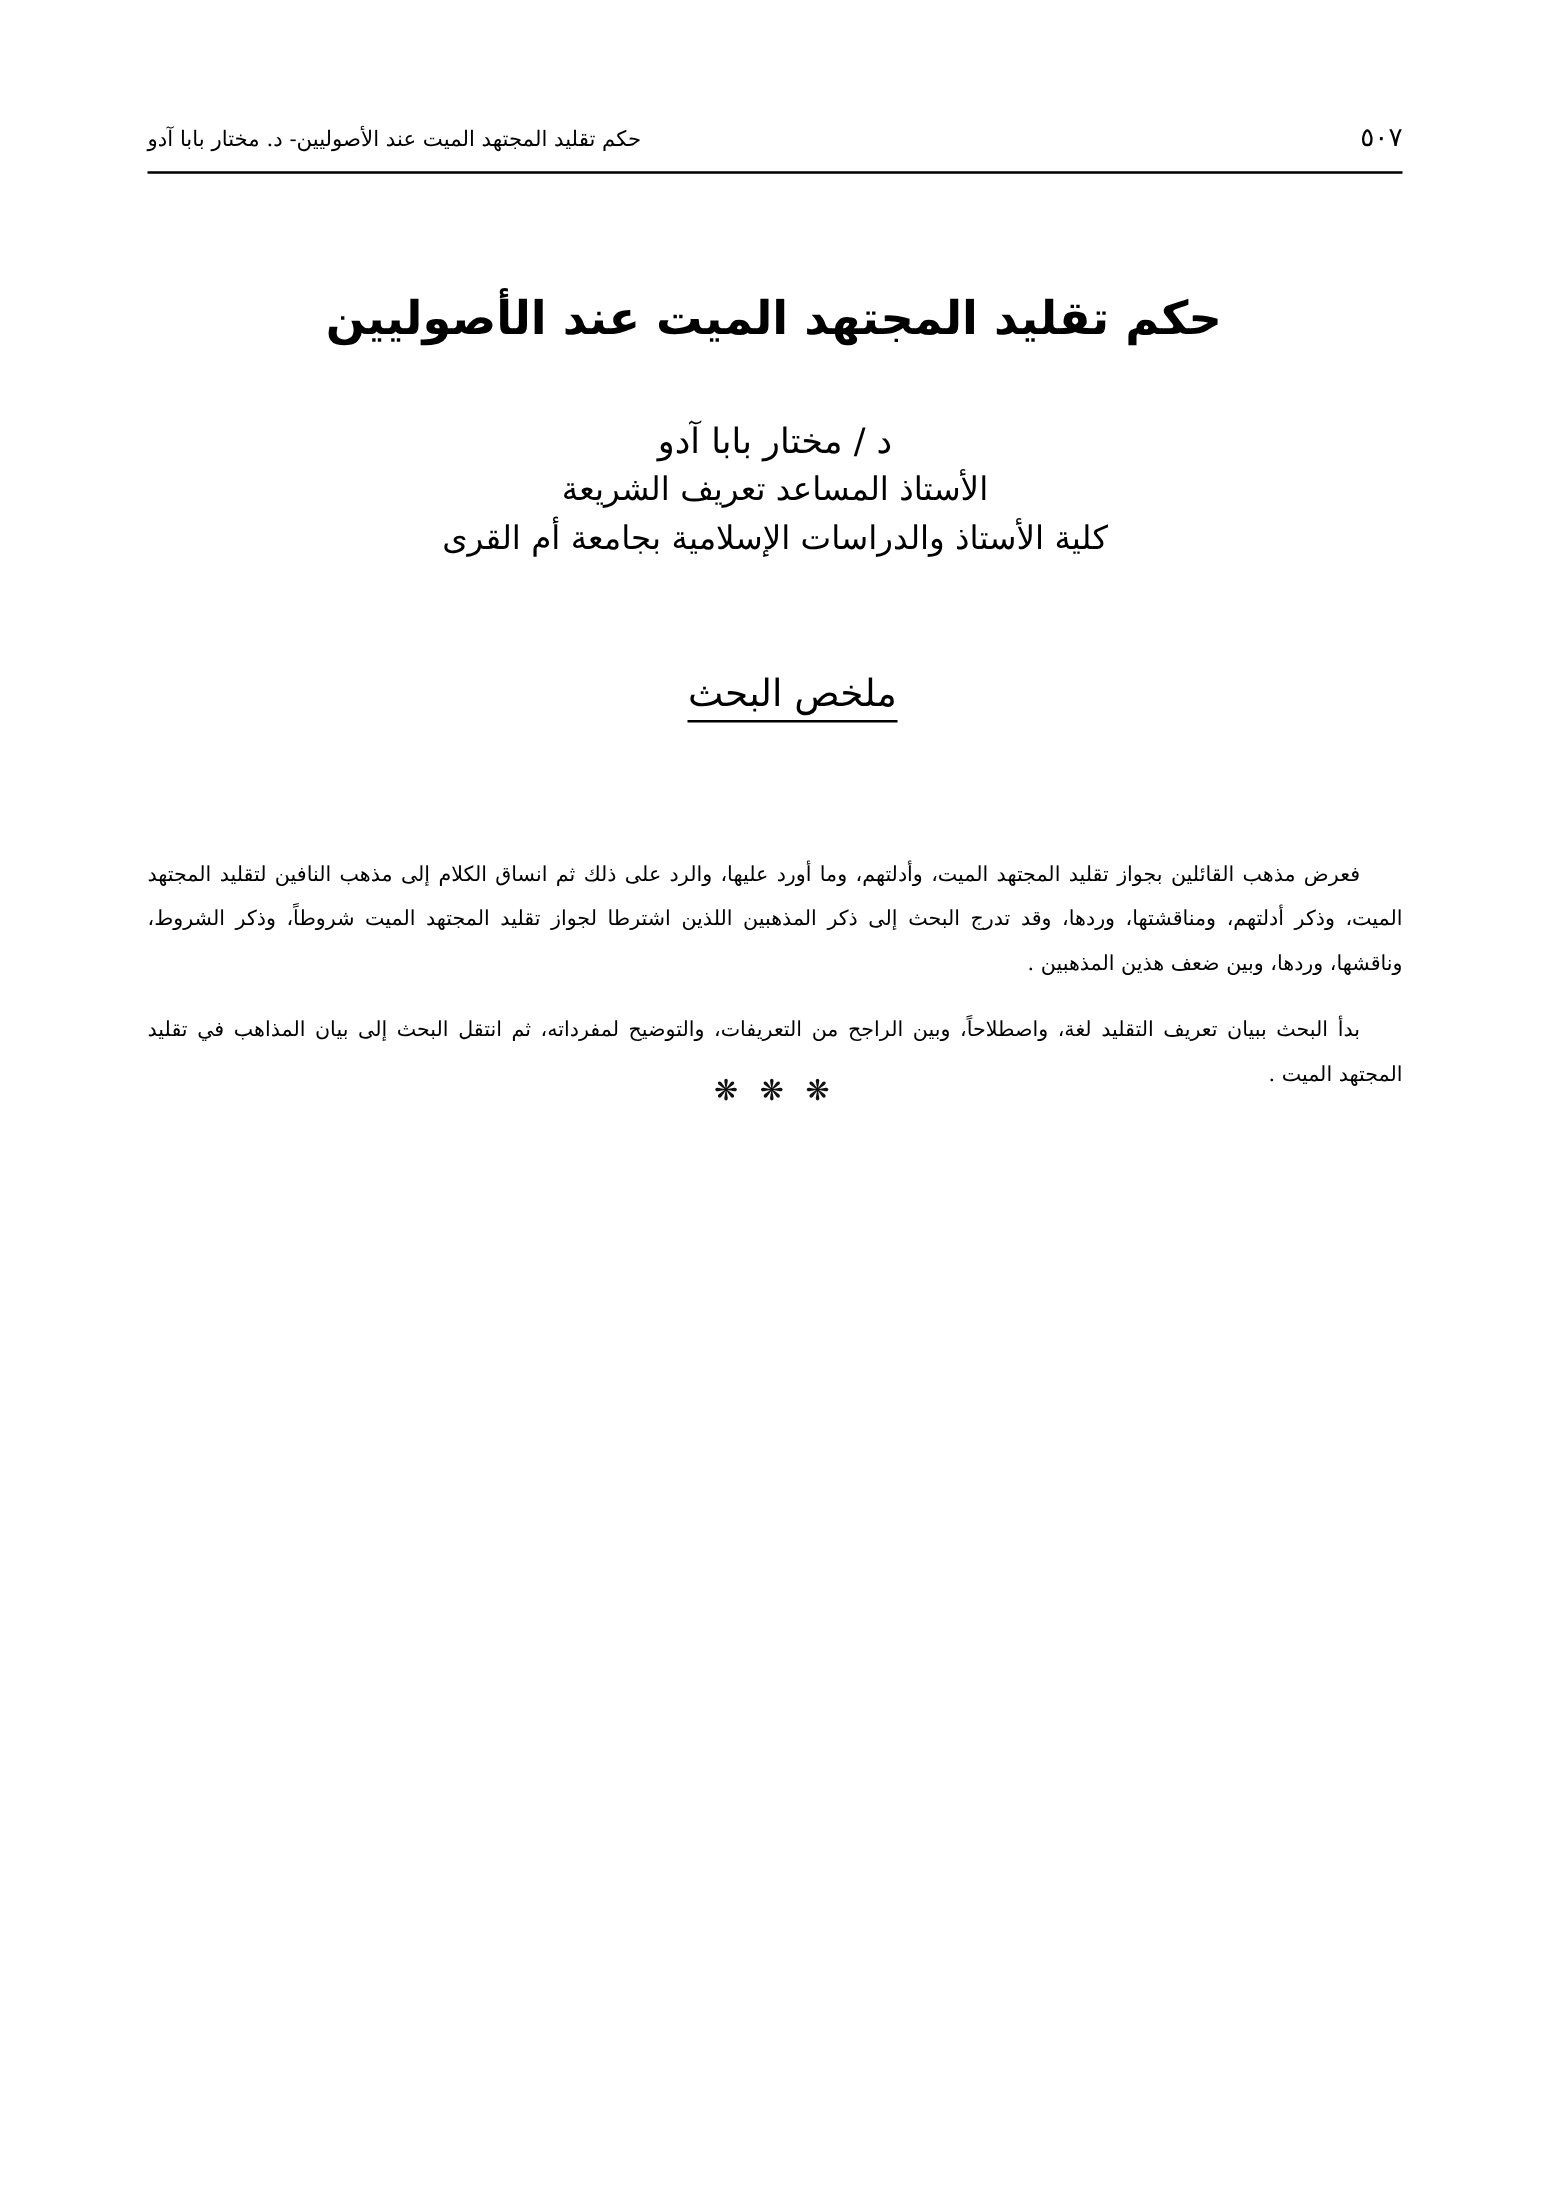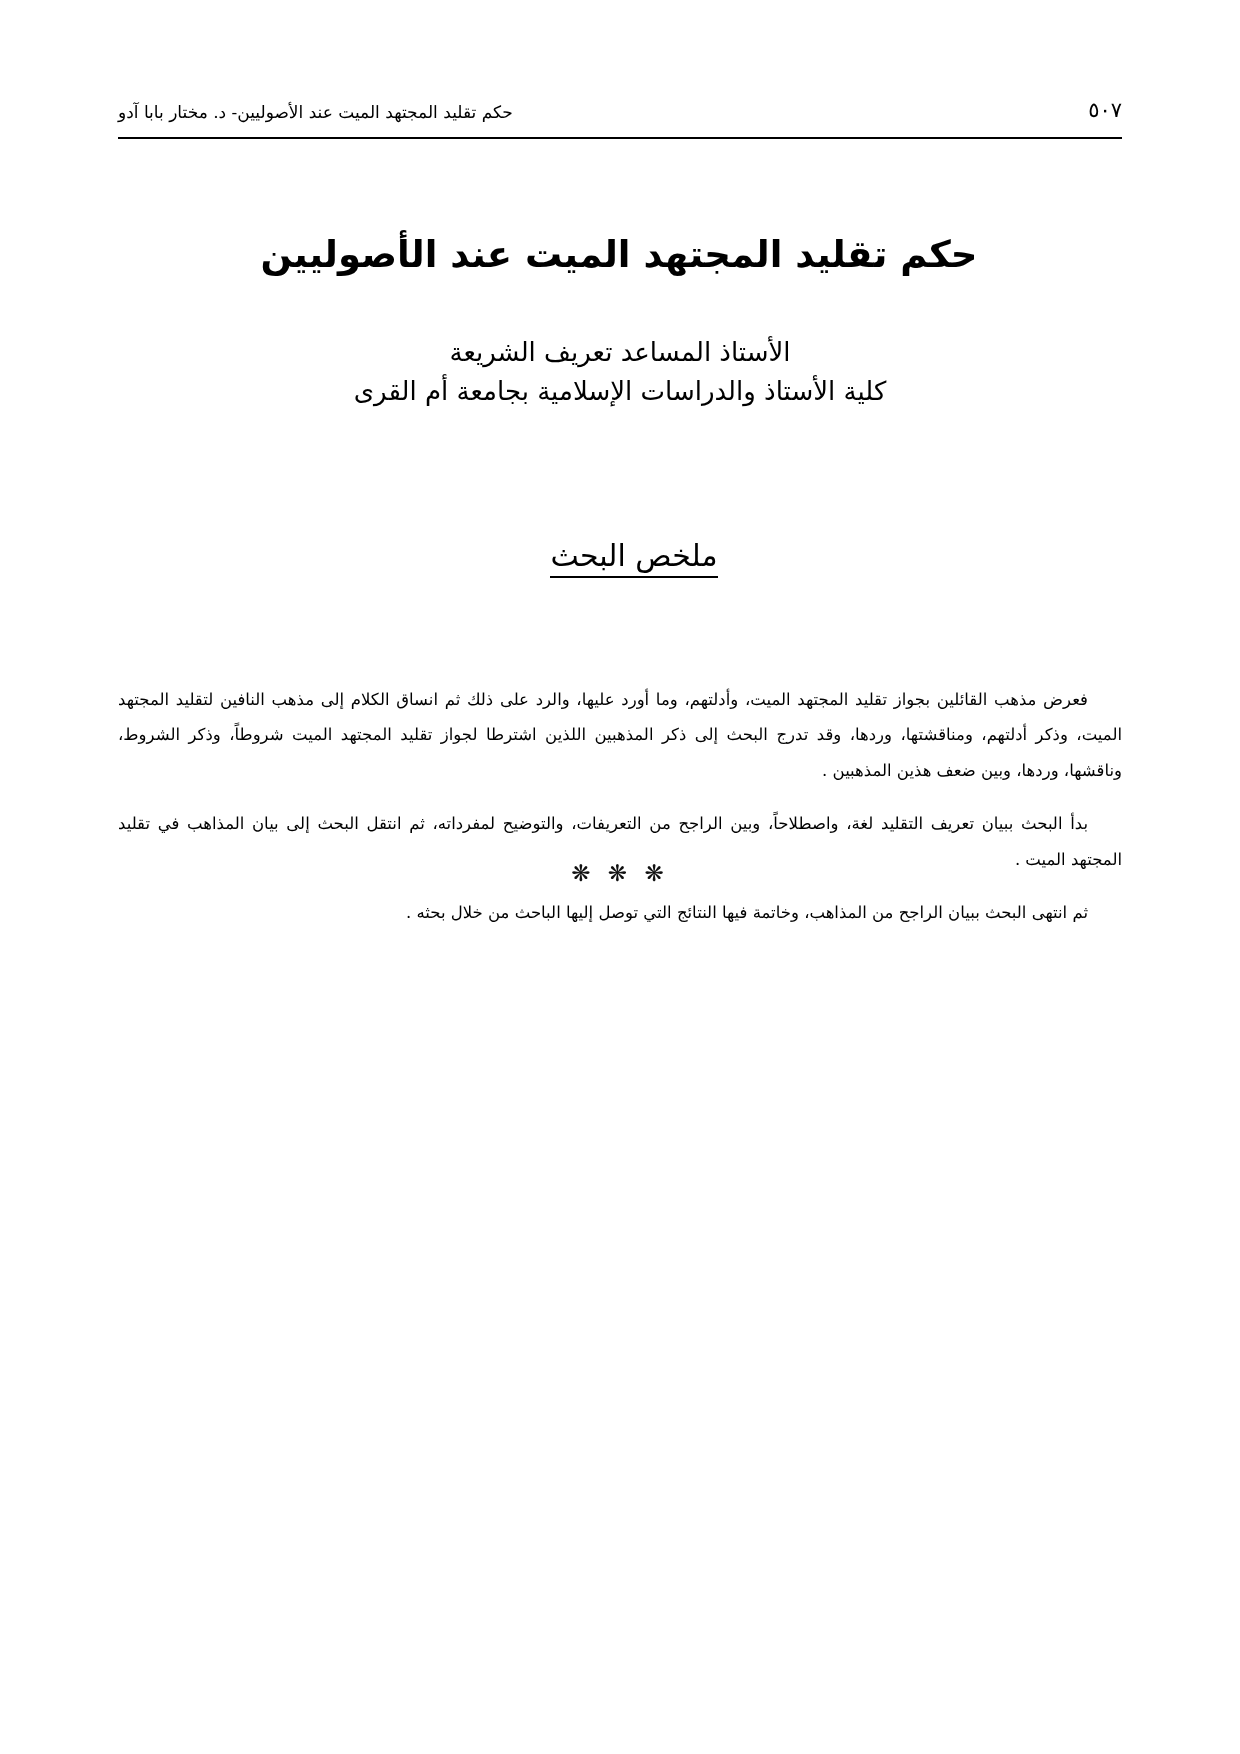--- a/index.html
+++ b/index.html
@@ -166,29 +166,29 @@
   <div class="running-head">
     <div class="running-head-title">حكم تقليد المجتهد الميت عند الأصوليين- د. مختار بابا آدو</div>
     <div class="page-number">٥٠٧</div>
   </div>
 
   <div class="head-rule"></div>
 
   <h1 class="doc-title">حكم تقليد المجتهد الميت عند الأصوليين</h1>
 
   <div class="author-block">
+    <div class="author-name">د / مختار بابا آدو</div>
     <div class="author-affil">الأستاذ المساعد تعريف الشريعة</div>
     <div class="author-affil">كلية الأستاذ والدراسات الإسلامية بجامعة أم القرى</div>
   </div>
 
   <div class="abstract-heading">
     <span>ملخص البحث</span>
   </div>
 
   <div class="abstract-body">
     <p>فعرض مذهب القائلين بجواز تقليد المجتهد الميت، وأدلتهم، وما أورد عليها، والرد على ذلك ثم انساق الكلام إلى مذهب النافين لتقليد المجتهد الميت، وذكر أدلتهم، ومناقشتها، وردها، وقد تدرج البحث إلى ذكر المذهبين اللذين اشترطا لجواز تقليد المجتهد الميت شروطاً، وذكر الشروط، وناقشها، وردها، وبين ضعف هذين المذهبين .</p>
     <p>بدأ البحث ببيان تعريف التقليد لغة، واصطلاحاً، وبين الراجح من التعريفات، والتوضيح لمفرداته، ثم انتقل البحث إلى بيان المذاهب في تقليد المجتهد الميت .</p>
-    <p>ثم انتهى البحث ببيان الراجح من المذاهب، وخاتمة فيها النتائج التي توصل إليها الباحث من خلال بحثه .</p>
   </div>
 
   <div class="ornament">❋ ❋ ❋</div>
 
 </div>
 
 </body></html>

